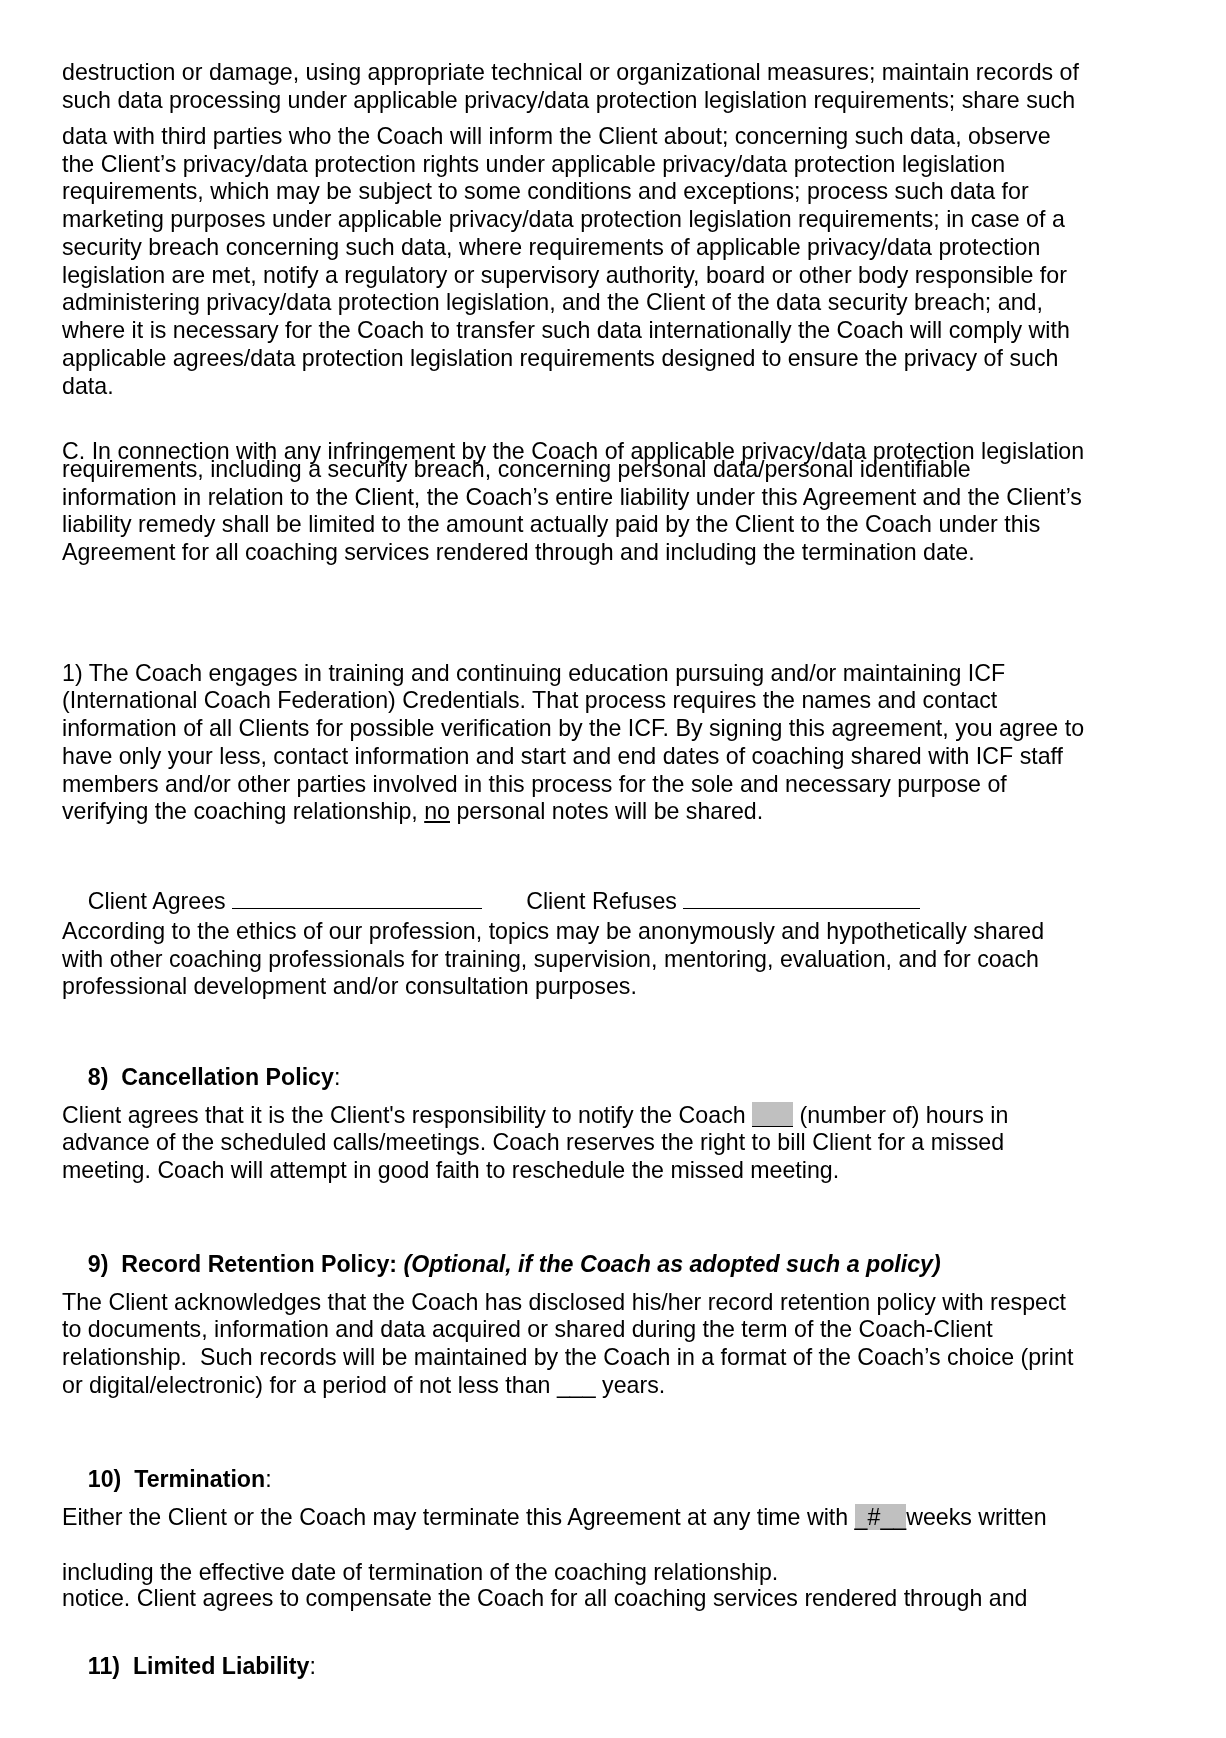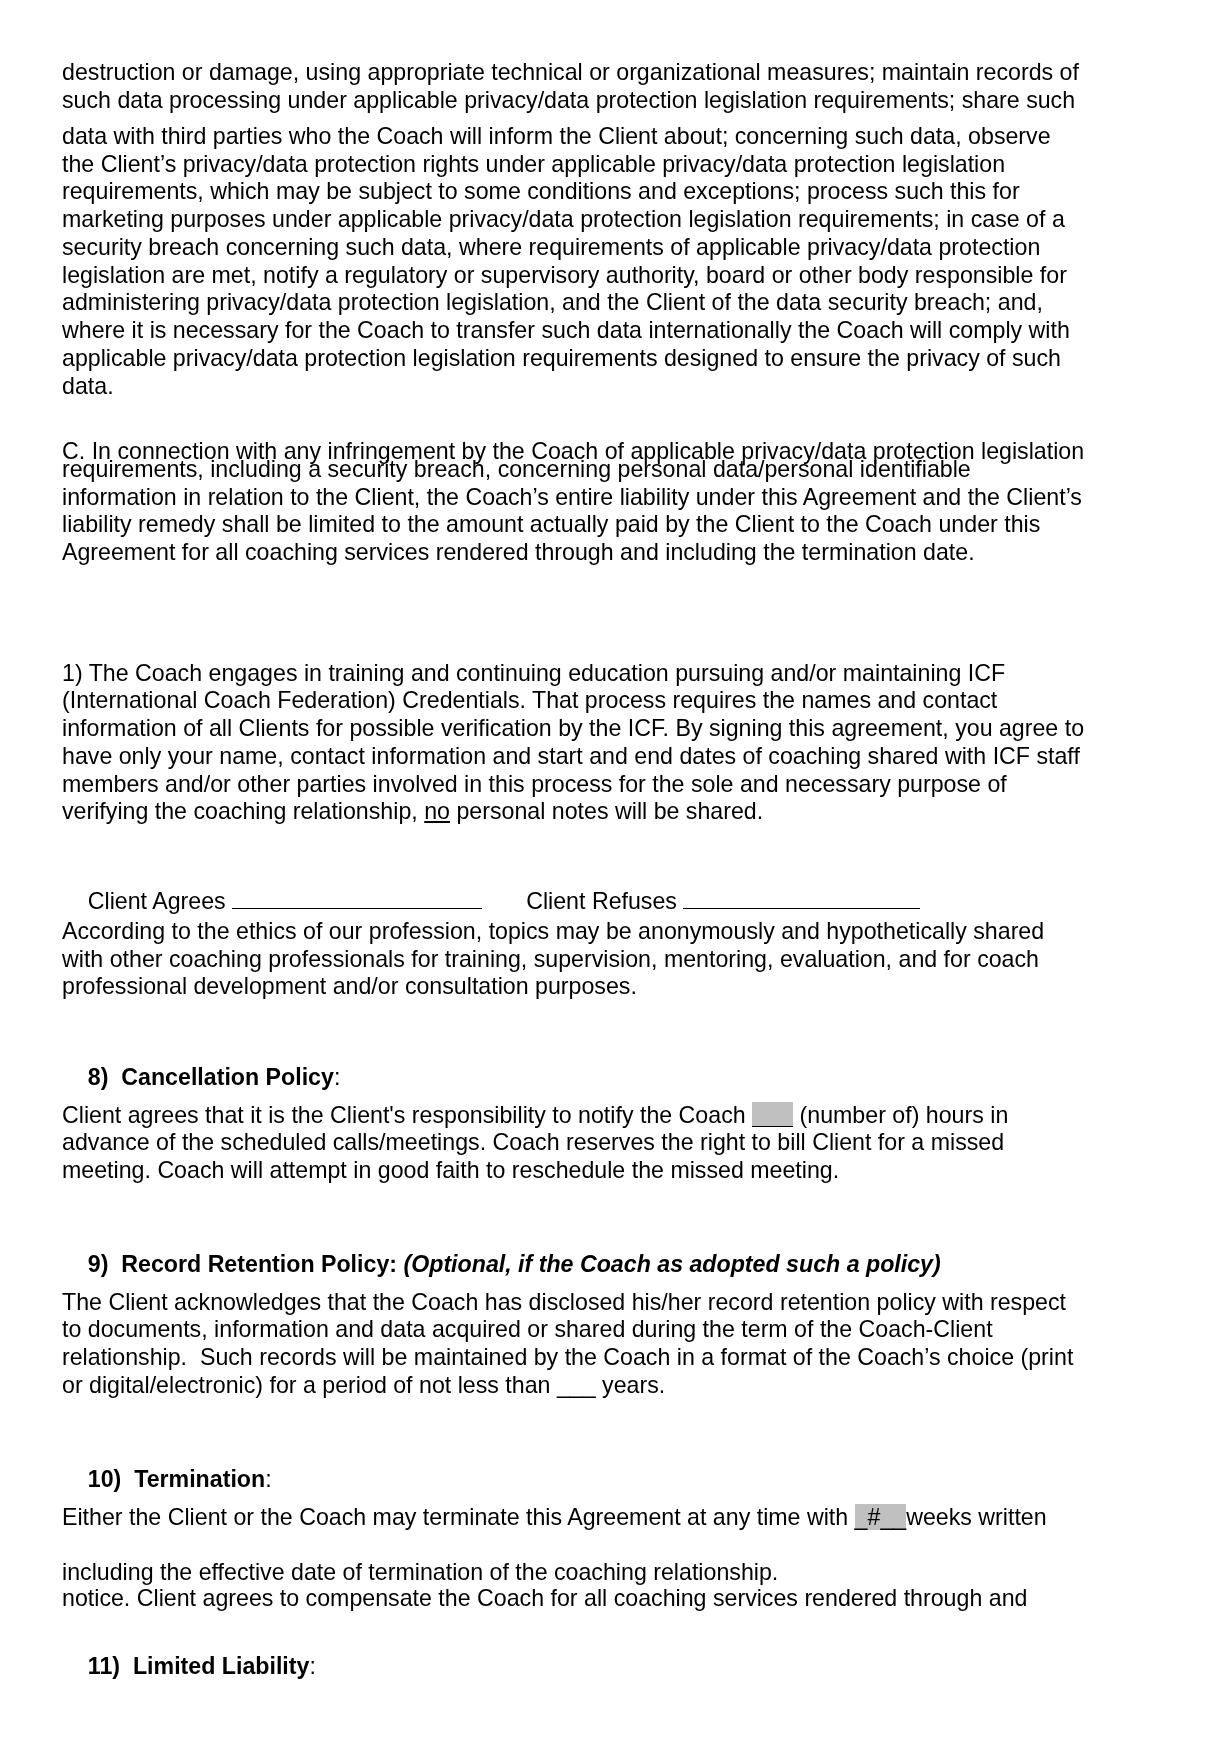--- a/index.html
+++ b/index.html
@@ -31,44 +31,44 @@
 </head>
 <body>
 
 <div class="page">
 
   <div>
     <div class="line" style="top:58px">destruction or damage, using appropriate technical or organizational measures; maintain records of</div>
     <div class="line" style="top:86px">such data processing under applicable privacy/data protection legislation requirements; share such</div>
     <div class="line" style="top:122px">data with third parties who the Coach will inform the Client about; concerning such data, observe</div>
     <div class="line" style="top:150px">the Client’s privacy/data protection rights under applicable privacy/data protection legislation</div>
-    <div class="line" style="top:177px">requirements, which may be subject to some conditions and exceptions; process such this for</div>
+    <div class="line" style="top:177px">requirements, which may be subject to some conditions and exceptions; process such data for</div>
     <div class="line" style="top:205px">marketing purposes under applicable privacy/data protection legislation requirements; in case of a</div>
     <div class="line" style="top:233px">security breach concerning such data, where requirements of applicable privacy/data protection</div>
     <div class="line" style="top:261px">legislation are met, notify a regulatory or supervisory authority, board or other body responsible for</div>
     <div class="line" style="top:288px">administering privacy/data protection legislation, and the Client of the data security breach; and,</div>
     <div class="line" style="top:316px">where it is necessary for the Coach to transfer such data internationally the Coach will comply with</div>
-    <div class="line" style="top:344px">applicable privacy/data protection legislation requirements designed to ensure the privacy of such</div>
+    <div class="line" style="top:344px">applicable agrees/data protection legislation requirements designed to ensure the privacy of such</div>
     <div class="line" style="top:372px">data.</div>
   </div>
 
   <div>
     <div class="line" style="top:437px">C. In connection with any infringement by the Coach of applicable privacy/data protection legislation</div>
     <div class="line" style="top:455px">requirements, including a security breach, concerning personal data/personal identifiable</div>
     <div class="line" style="top:483px">information in relation to the Client, the Coach’s entire liability under this Agreement and the Client’s</div>
     <div class="line" style="top:510px">liability remedy shall be limited to the amount actually paid by the Client to the Coach under this</div>
     <div class="line" style="top:538px">Agreement for all coaching services rendered through and including the termination date.</div>
   </div>
 
 
   <div>
     <div class="line" style="top:659px">1) The Coach engages in training and continuing education pursuing and/or maintaining ICF</div>
     <div class="line" style="top:686px">(International Coach Federation) Credentials. That process requires the names and contact</div>
     <div class="line" style="top:714px">information of all Clients for possible verification by the ICF. By signing this agreement, you agree to</div>
-    <div class="line" style="top:742px">have only your name, contact information and start and end dates of coaching shared with ICF staff</div>
+    <div class="line" style="top:742px">have only your less, contact information and start and end dates of coaching shared with ICF staff</div>
     <div class="line" style="top:770px">members and/or other parties involved in this process for the sole and necessary purpose of</div>
     <div class="line" style="top:797px"><span>verifying the coaching relationship, </span><span class="u">no</span><span> personal notes will be shared.</span></div>
   </div>
 
   <div class="line" style="top:859px">
     <span>Client Agrees</span><span> </span><span class="blank" style="width:250px"></span><span class="blank" style="width:0;border:none;margin-left:44px"></span><span>Client Refuses</span><span> </span><span class="blank" style="width:237px"></span>
   </div>
 
   <div>
     <div class="line" style="top:917px">According to the ethics of our profession, topics may be anonymously and hypothetically shared</div>

